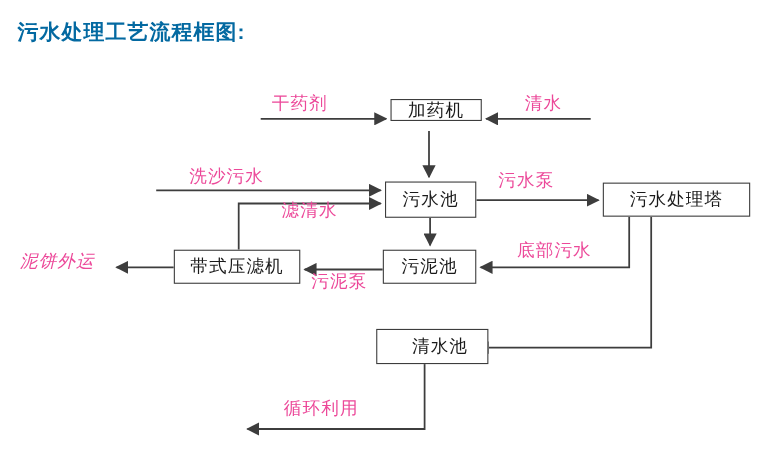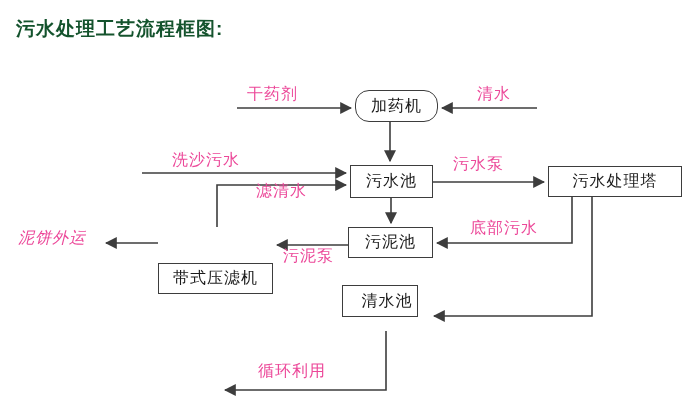--- a/index.html
+++ b/index.html
@@ -13,21 +13,21 @@
     overflow: hidden;
   }
   #diagram-title {
     position: absolute;
     left: 16px;
     top: 16px;
     margin: 0;
     font-size: 19px;
     font-weight: bold;
     letter-spacing: 1px;
-    color: #14532d;
+    color: #0369a1;
   }
   .flow-svg {
     position: absolute;
     left: 0; top: 0;
     width: 700px; height: 420px;
   }
   .node {
     position: absolute;
     box-sizing: border-box;
     border: 1.6px solid #3d3d3d;
@@ -40,26 +40,26 @@
     white-space: nowrap;
   }
   .edge-label {
     position: absolute;
     font-size: 16px;
     letter-spacing: 1px;
     white-space: nowrap;
     color: #ec4899;
   }
   
-  #node-dosing      { left: 355px; top:  90px; width:  83px; height: 32px; border-radius: 14px; }
+  #node-dosing      { left: 355px; top:  90px; width:  83px; height: 20px; }
   #node-sewage      { left: 350px; top: 165px; width:  83px; height: 33px; }
   #node-tower       { left: 548px; top: 166px; width: 134px; height: 31px; }
   #node-sludge      { left: 348px; top: 227px; width:  85px; height: 31px; }
-  #node-press       { left: 158px; top: 227px; width: 115px; height: 31px; margin-top: 36px; }
-  #node-cleanpool   { left: 342px; top: 285px; width:  76px; height: 32px; padding-left: 14px; }
+  #node-press       { left: 158px; top: 227px; width: 115px; height: 31px; }
+  #node-cleanpool   { left: 342px; top: 299px; width:  102px; height: 32px; padding-left: 14px; }
   
   #lbl-dry        { left: 247px; top:  84px; }
   #lbl-cleanin    { left: 477px; top:  84px; }
   #lbl-sand       { left: 172px; top: 150px; }
   #lbl-filtered   { left: 256px; top: 181px; }
   #lbl-sewpump    { left: 453px; top: 154px; }
   #lbl-bottom     { left: 470px; top: 218px; }
   #lbl-sludgepump { left: 283px; top: 222px; margin-top: 24px; }
   #lbl-mudcake    { left:  18px; top: 228px; font-style: italic; }
   #lbl-recycle    { left: 258px; top: 361px; }

